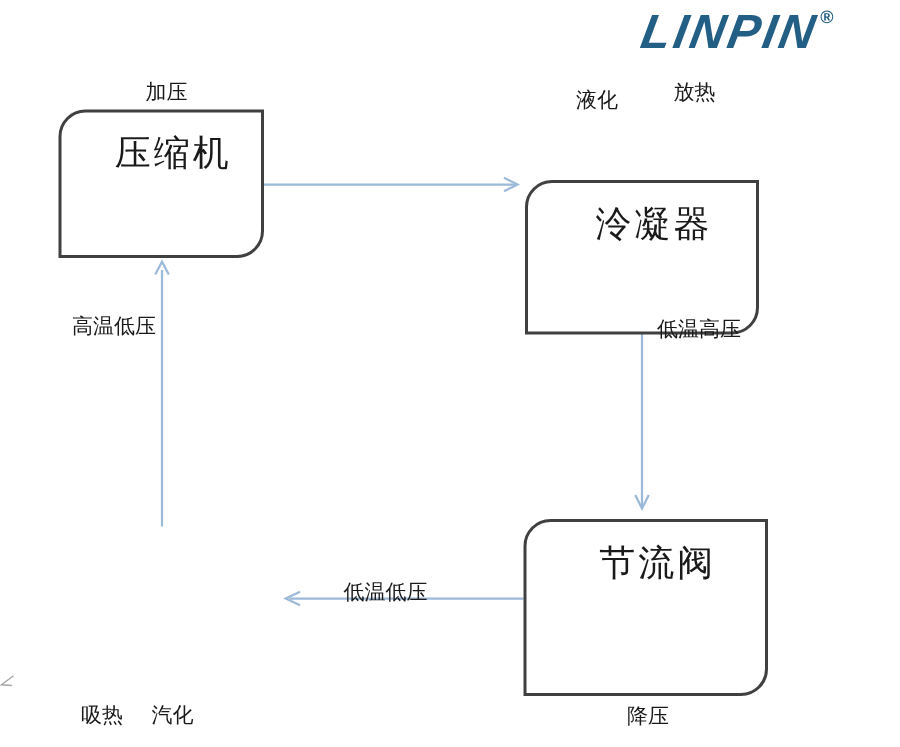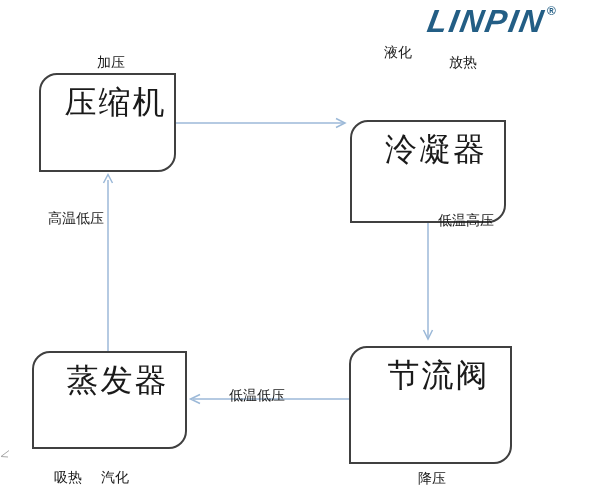--- a/index.html
+++ b/index.html
@@ -54,42 +54,42 @@
 
   
   .node {
     position: absolute;
     box-sizing: border-box;
     background: #ffffff;
     border: 2px solid #404040;
     border-radius: 18px 0 18px 0;
     text-align: center;
     padding-top: 12px;
-    font-size: 32px;
+    font-size: 24px;
     letter-spacing: 2px;
     line-height: 30px;
     padding-left: 16px;
   }
   .node-compressor { left: 39px;  top: 73px;  width: 137px; height: 99px;  }
   .node-condenser  { left: 350px; top: 80px;  width: 156px; height: 103px; margin-top: 40px; }
   .node-throttle   { left: 349px; top: 346px; width: 163px; height: 118px; }
   .node-evaporator { left: 32px;  top: 351px; width: 155px; height: 98px;  }
 
   
   .lbl {
     position: absolute;
     transform: translateX(-50%);
     font-size: 14px;
     line-height: 15px;
     white-space: nowrap;
     color: #1a1a1a;
     text-align: center;
   }
   .lbl-jiaya        { left: 111px; top: 55px;  }
-  .lbl-yehua        { left: 398px; top: 45px;  }
+  .lbl-yehua        { left: 398px; top: 60px;  }
   .lbl-fangre       { left: 463px; top: 55px;  }
   .lbl-gas          { left: 245px; top: 95px;  }
   .lbl-gaowendiya   { left: 76px;  top: 211px; }
   .lbl-diwengaoya   { left: 466px; top: 213px; }
   .lbl-diwendiya    { left: 257px; top: 388px; }
   .lbl-xire         { left: 68px;  top: 470px; }
   .lbl-qihua        { left: 115px; top: 470px; }
   .lbl-jiangya      { left: 432px; top: 471px; }
 </style>
 </head>
@@ -130,23 +130,20 @@
 
   <div class="node node-compressor">
     <span>压缩机</span>
   </div>
   <div class="node node-condenser">
     <span>泠凝器</span>
   </div>
   <div class="node node-throttle">
     <span>节流阀</span>
   </div>
-  <div class="node node-evaporator">
-    <span>蒸发器</span>
-  </div>
 
   <div class="lbl lbl-jiaya">加压</div>
   <div class="lbl lbl-yehua">液化</div>
   <div class="lbl lbl-fangre">放热</div>
   <div class="lbl lbl-gaowendiya">高温低压</div>
   <div class="lbl lbl-diwengaoya">低温高压</div>
   <div class="lbl lbl-diwendiya">低温低压</div>
   <div class="lbl lbl-xire">吸热</div>
   <div class="lbl lbl-qihua">汽化</div>
   <div class="lbl lbl-jiangya">降压</div>

